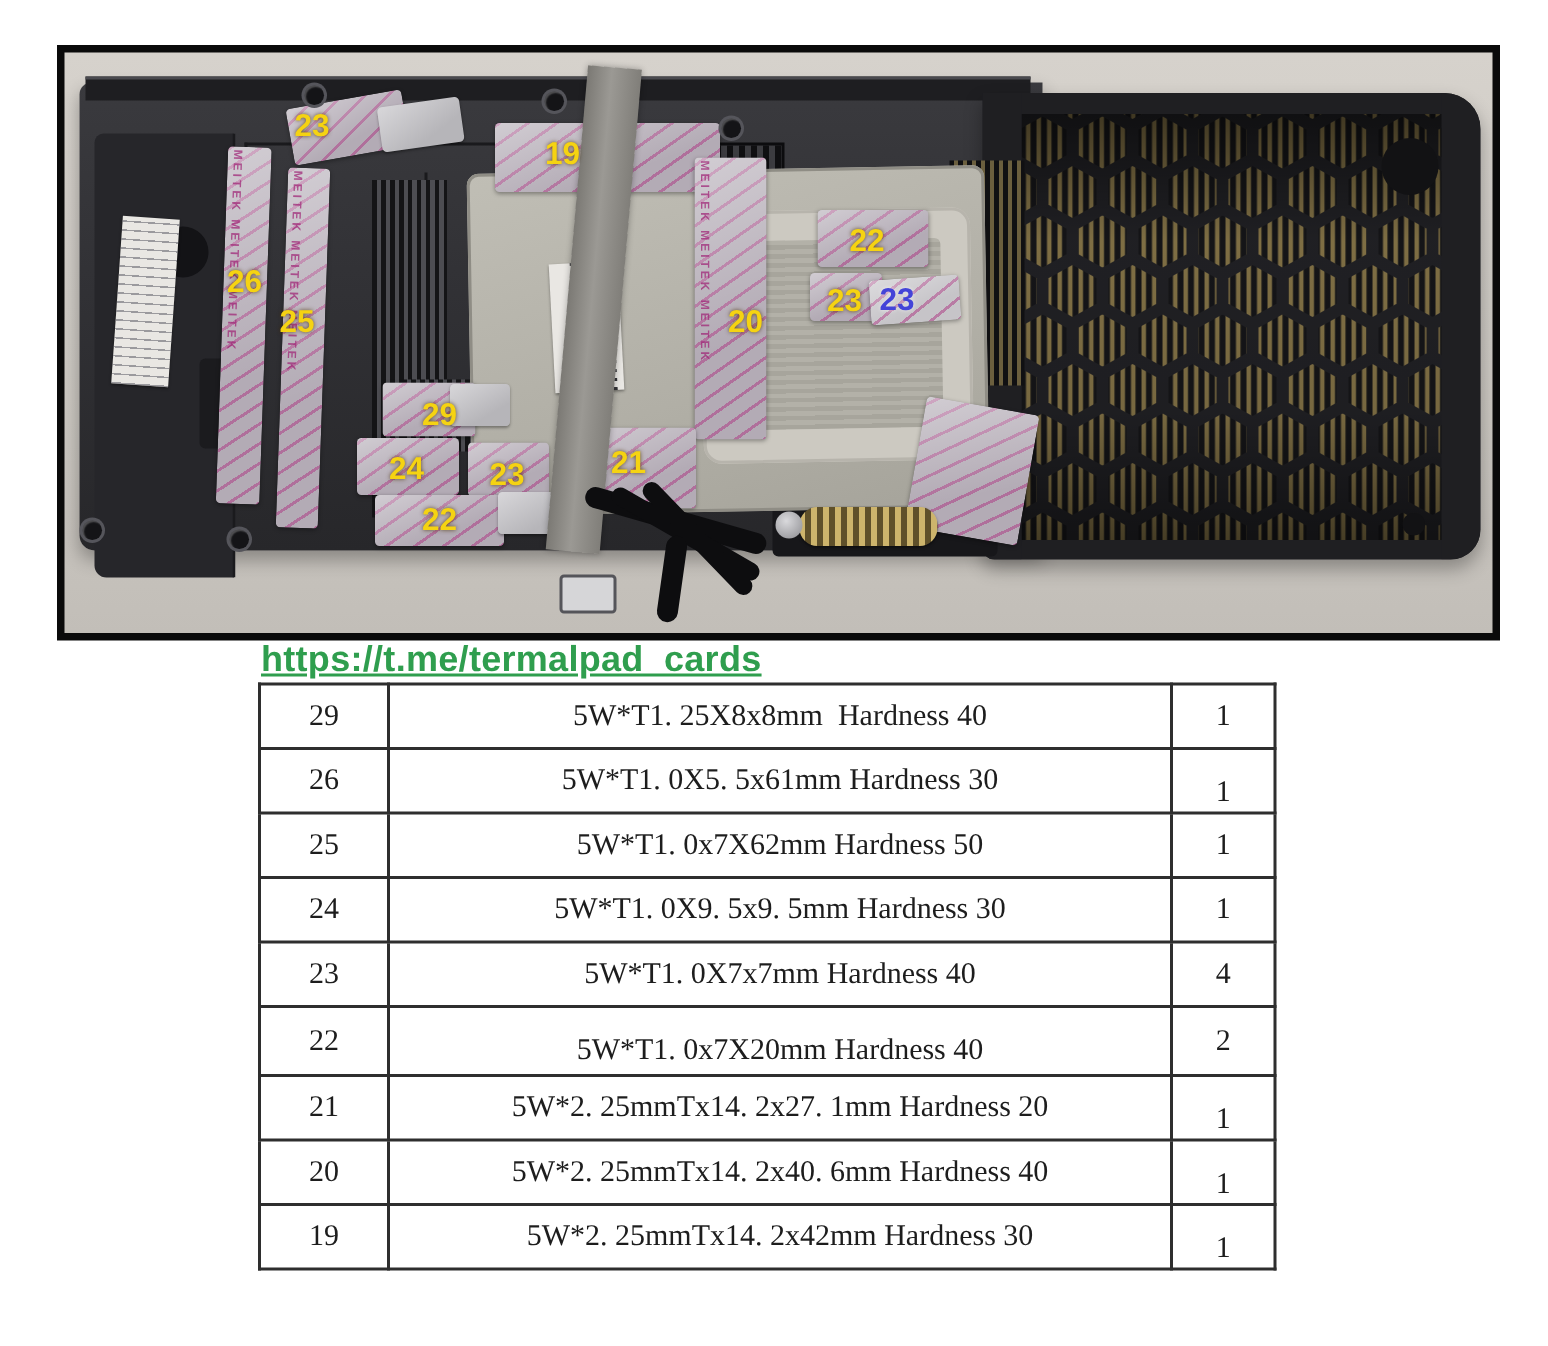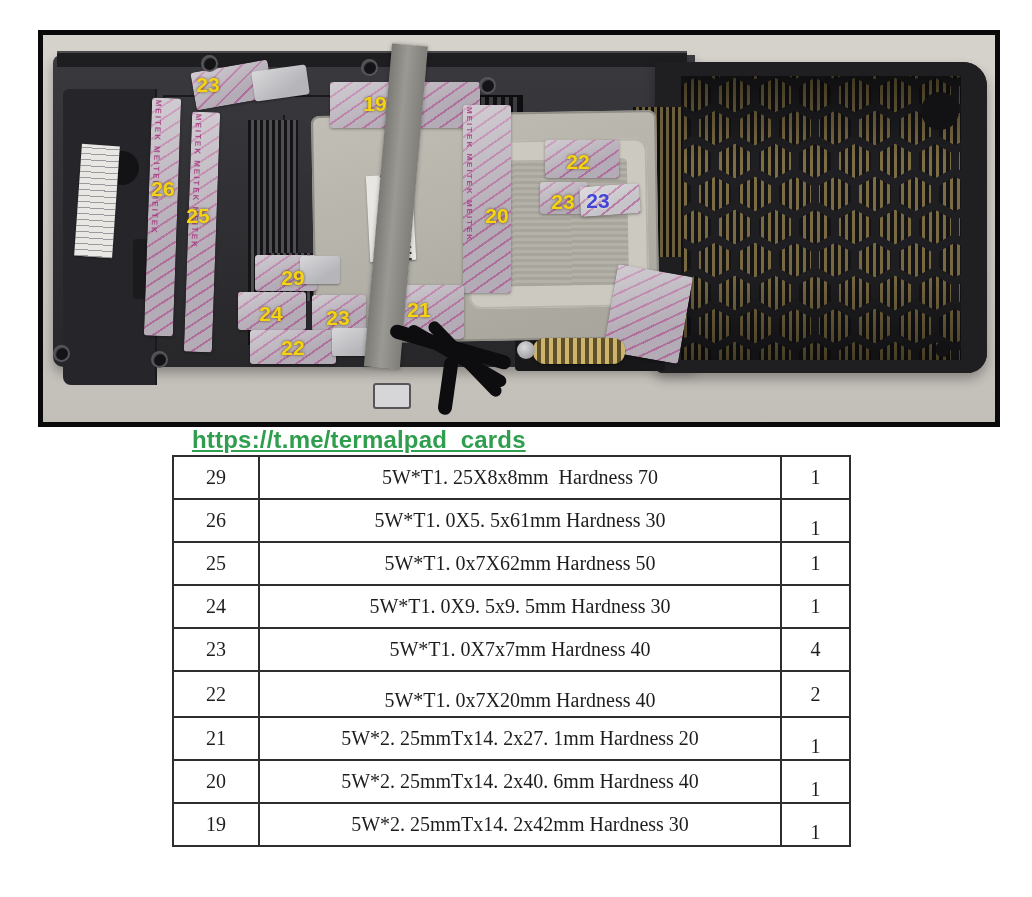--- a/index.html
+++ b/index.html
@@ -106,21 +106,21 @@
   .plabel{position:absolute;transform:translate(-50%,-50%);font-weight:bold;font-size:21px;
           color:#f5d312;text-shadow:0 0 3px rgba(70,45,0,.8);z-index:30;line-height:1;}
   .plabel.blue{color:#4444d8;text-shadow:0 0 3px rgba(255,255,255,.6);}
   .pl0{left:165px;top:49px;}  .pl1{left:332px;top:68px;}  .pl2{left:120px;top:153px;}
   .pl3{left:155px;top:180px;} .pl4{left:535px;top:126px;} .pl5{left:520px;top:166px;}
   .pl6{left:555px;top:165px;} .pl7{left:454px;top:180px;} .pl8{left:250px;top:242px;}
   .pl9{left:228px;top:278px;} .pl10{left:295px;top:282px;} .pl11{left:376px;top:274px;}
   .pl12{left:250px;top:312px;}
 
   
-  .tg-link{position:absolute;left:192px;top:426px;font-size:24px;font-weight:bold;
+  .tg-link{position:absolute;left:174px;top:426px;font-size:24px;font-weight:bold;
            color:#2f9e4e;text-decoration:underline;letter-spacing:0.2px;
            font-family:"Liberation Sans",sans-serif;cursor:pointer;}
 
   
   .pad-table{position:absolute;left:172px;top:455px;border-collapse:collapse;
              font-family:"Liberation Serif",serif;color:#1d1d1d;table-layout:fixed;}
   .pad-table td{border:2px solid #2e2e2e;height:39px;text-align:center;vertical-align:middle;
                 font-size:20px;white-space:pre;overflow:hidden;}
   .pad-table .col-num{width:82px;}
   .pad-table .col-spec{width:518px;}
@@ -254,21 +254,21 @@
       <span class="plabel pl12">22</span>
     </div>
   </figure>
 
   <a class="tg-link">https://t.me/termalpad_cards</a>
 
   <table class="pad-table">
     <tbody id="pad-rows">
         <tr>
           <td class="col-num">29</td>
-          <td class="col-spec">5W*T1. 25X8x8mm  Hardness 70</td>
+          <td class="col-spec">5W*T1. 25X8x8mm  Hardness 40</td>
           <td class="col-qty">1</td>
         </tr>
         <tr>
           <td class="col-num">26</td>
           <td class="col-spec">5W*T1. 0X5. 5x61mm Hardness 30</td>
           <td class="col-qty">1</td>
         </tr>
         <tr>
           <td class="col-num">25</td>
           <td class="col-spec">5W*T1. 0x7X62mm Hardness 50</td>

